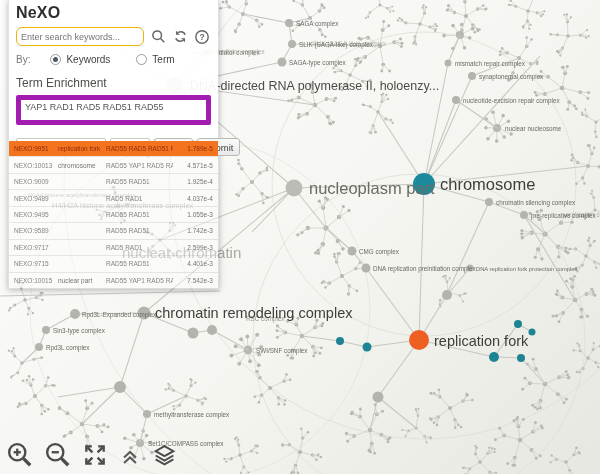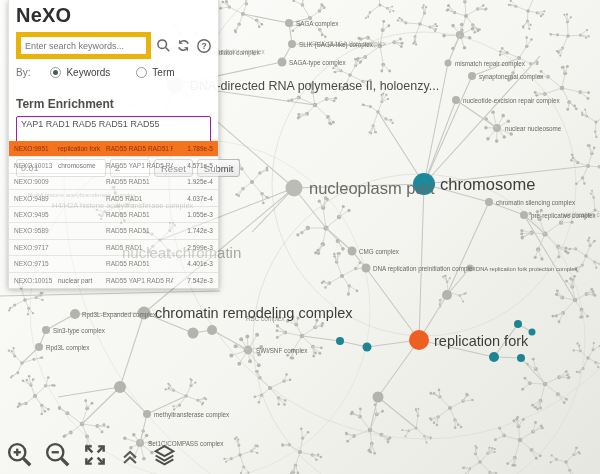--- a/index.html
+++ b/index.html
@@ -12,36 +12,36 @@
   #net text{font-family:"Liberation Sans", sans-serif;}
   .arc{fill:none;stroke:#dcdcd6;stroke-width:1;}
 
   
   .card{
     position:absolute;left:8px;top:0;width:211px;height:289px;z-index:2;
     box-shadow:0 1px 6px rgba(0,0,0,.28);
     border:1px solid rgba(0,0,0,.10);border-top:none;box-sizing:border-box;
   }
   .card-top{background:rgba(255,255,255,.94);padding:2px 7px 0 7px;height:139px;box-sizing:border-box;}
-  .app-title{font-size:20px;font-weight:bold;color:#2e2e2c;margin:2px 0 5px 0;letter-spacing:.2px;}
+  .app-title{font-size:16px;font-weight:bold;color:#2e2e2c;margin:2px 0 5px 0;letter-spacing:.2px;}
   .search-row{display:flex;align-items:center;gap:5px;}
-  .search-input{width:124px;height:15px;font-size:9px;border:5px solid #eab308;border-radius:0;
+  .search-input{width:124px;height:15px;font-size:9px;border:1px solid #eab308;border-radius:6px;
     padding:1px 4px;color:#555;outline:none;font-family:"Liberation Sans",sans-serif;}
   .icon-btn{width:18px;height:18px;background:none;border:none;padding:0;margin:0;color:#666;
     display:flex;align-items:center;justify-content:center;cursor:pointer;}
   .by-row{display:flex;align-items:center;font-size:10px;color:#555;margin-top:8px;}
   .by-label{margin-right:20px;color:#777;}
   .radio-option{display:flex;align-items:flex-start;margin-right:26px;cursor:pointer;}
   .radio{width:9px;height:9px;border:1px solid #9a9a96;border-radius:50%;background:#fff;
     margin-right:5px;position:relative;flex:0 0 auto;}
   .radio-option.checked .radio::after{content:"";position:absolute;left:2px;top:2px;width:5px;height:5px;
     border-radius:50%;background:#4e5a63;}
   .radio-label{color:#3f3f3c;}
-  .section-heading{font-size:12px;color:#4e4e4a;margin:19px 0 5px 0;font-weight:bold;}
-  .genes-area{width:100%;box-sizing:border-box;height:30px;resize:none;border:1px solid #a21caf;
+  .section-heading{font-size:12px;color:#4e4e4a;margin:11px 0 5px 0;}
+  .genes-area{width:100%;box-sizing:border-box;height:30px;resize:none;border:5px solid #a21caf;
     border-radius:2px;font-size:9px;color:#555;padding:2px 4px;font-family:"Liberation Sans",sans-serif;outline:none;}
   .params-row{display:flex;gap:4px;margin-top:9px;align-items:center;}
   .param-input{height:14px;font-size:9px;border:1px solid #c9c9c5;border-radius:2px;padding:1px 4px;
     color:#555;font-family:"Liberation Sans",sans-serif;outline:none;}
   .param-alpha{width:80px;} .param-depth{width:30px;}
   .btn-small{font-size:9.5px;color:#444;background:linear-gradient(#fafafa,#e9e9e9);
     border:1px solid #b9b9b5;border-radius:3px;padding:2px 6px;height:18px;cursor:pointer;
     font-family:"Liberation Sans",sans-serif;}
   
   .card-table{position:absolute;left:0;right:0;top:141px;bottom:0;background:rgba(255,255,255,.42);

